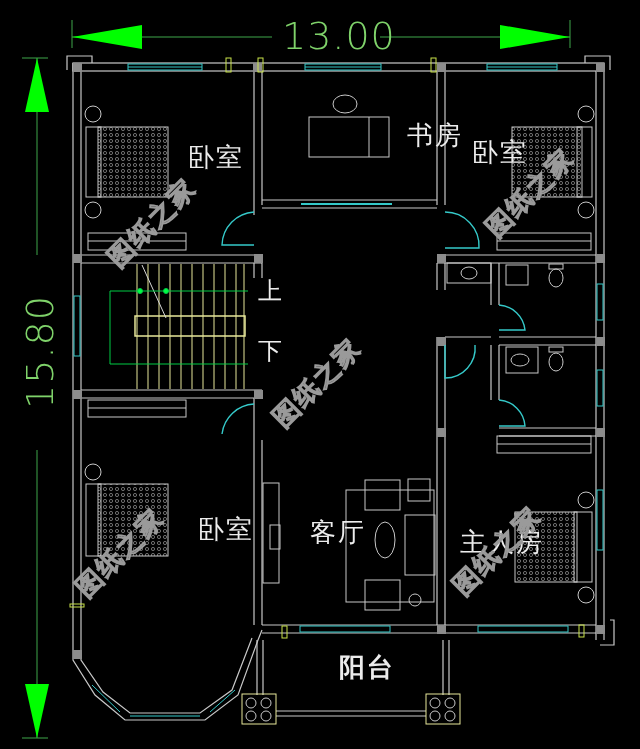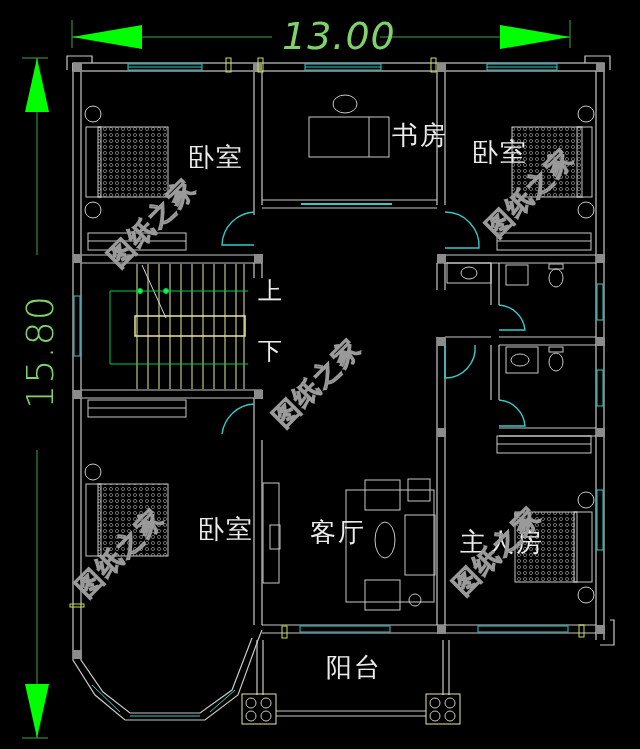--- a/index.html
+++ b/index.html
@@ -259,30 +259,30 @@
   </g>
 
   <defs>
     <pattern id="hatch" width="6" height="6" patternUnits="userSpaceOnUse">
       <rect width="6" height="6" fill="#000"></rect>
       <circle cx="3" cy="3" r="1.6" fill="none" stroke="#9a9a9a" stroke-width="0.7"></circle>
     </pattern>
   </defs>
 </svg>
 
-<div class="dim" style="left:282px;top:14px;font-style:italic;">13.00</div>
+<div class="dim" style="left:282px;top:14px;">13.00</div>
 <div class="dim" style="left:-40px;top:330px;transform:rotate(-90deg);transform-origin:center;width:160px;text-align:center;">15.80</div>
 
 <div class="lbl room" style="left:188px;top:140px;">卧室</div>
-<div class="lbl room" style="left:392px;top:118px;">书房</div>
+<div class="lbl room" style="left:407px;top:118px;">书房</div>
 <div class="lbl room" style="left:472px;top:135px;">卧室</div>
 <div class="lbl room" style="left:198px;top:512px;">卧室</div>
 <div class="lbl room" style="left:310px;top:515px;text-align:right;">客厅</div>
 <div class="lbl room" style="left:460px;top:525px;">主人房</div>
-<div class="lbl room" style="left:326px;top:650px;">阳台</div>
+<div class="lbl room" style="left:339px;top:650px;font-weight:bold;">阳台</div>
 
 <div class="lbl stair" style="left:258px;top:275px;">上</div>
 <div class="lbl stair" style="left:258px;top:335px;">下</div>
 
 <div class="wm" style="left:100px;top:250px;">图纸之家</div>
 <div class="wm" style="left:478px;top:220px;">图纸之家</div>
 <div class="wm" style="left:265px;top:410px;">图纸之家</div>
 <div class="wm" style="left:68px;top:580px;">图纸之家</div>
 <div class="wm" style="left:445px;top:578px;">图纸之家</div>
 

